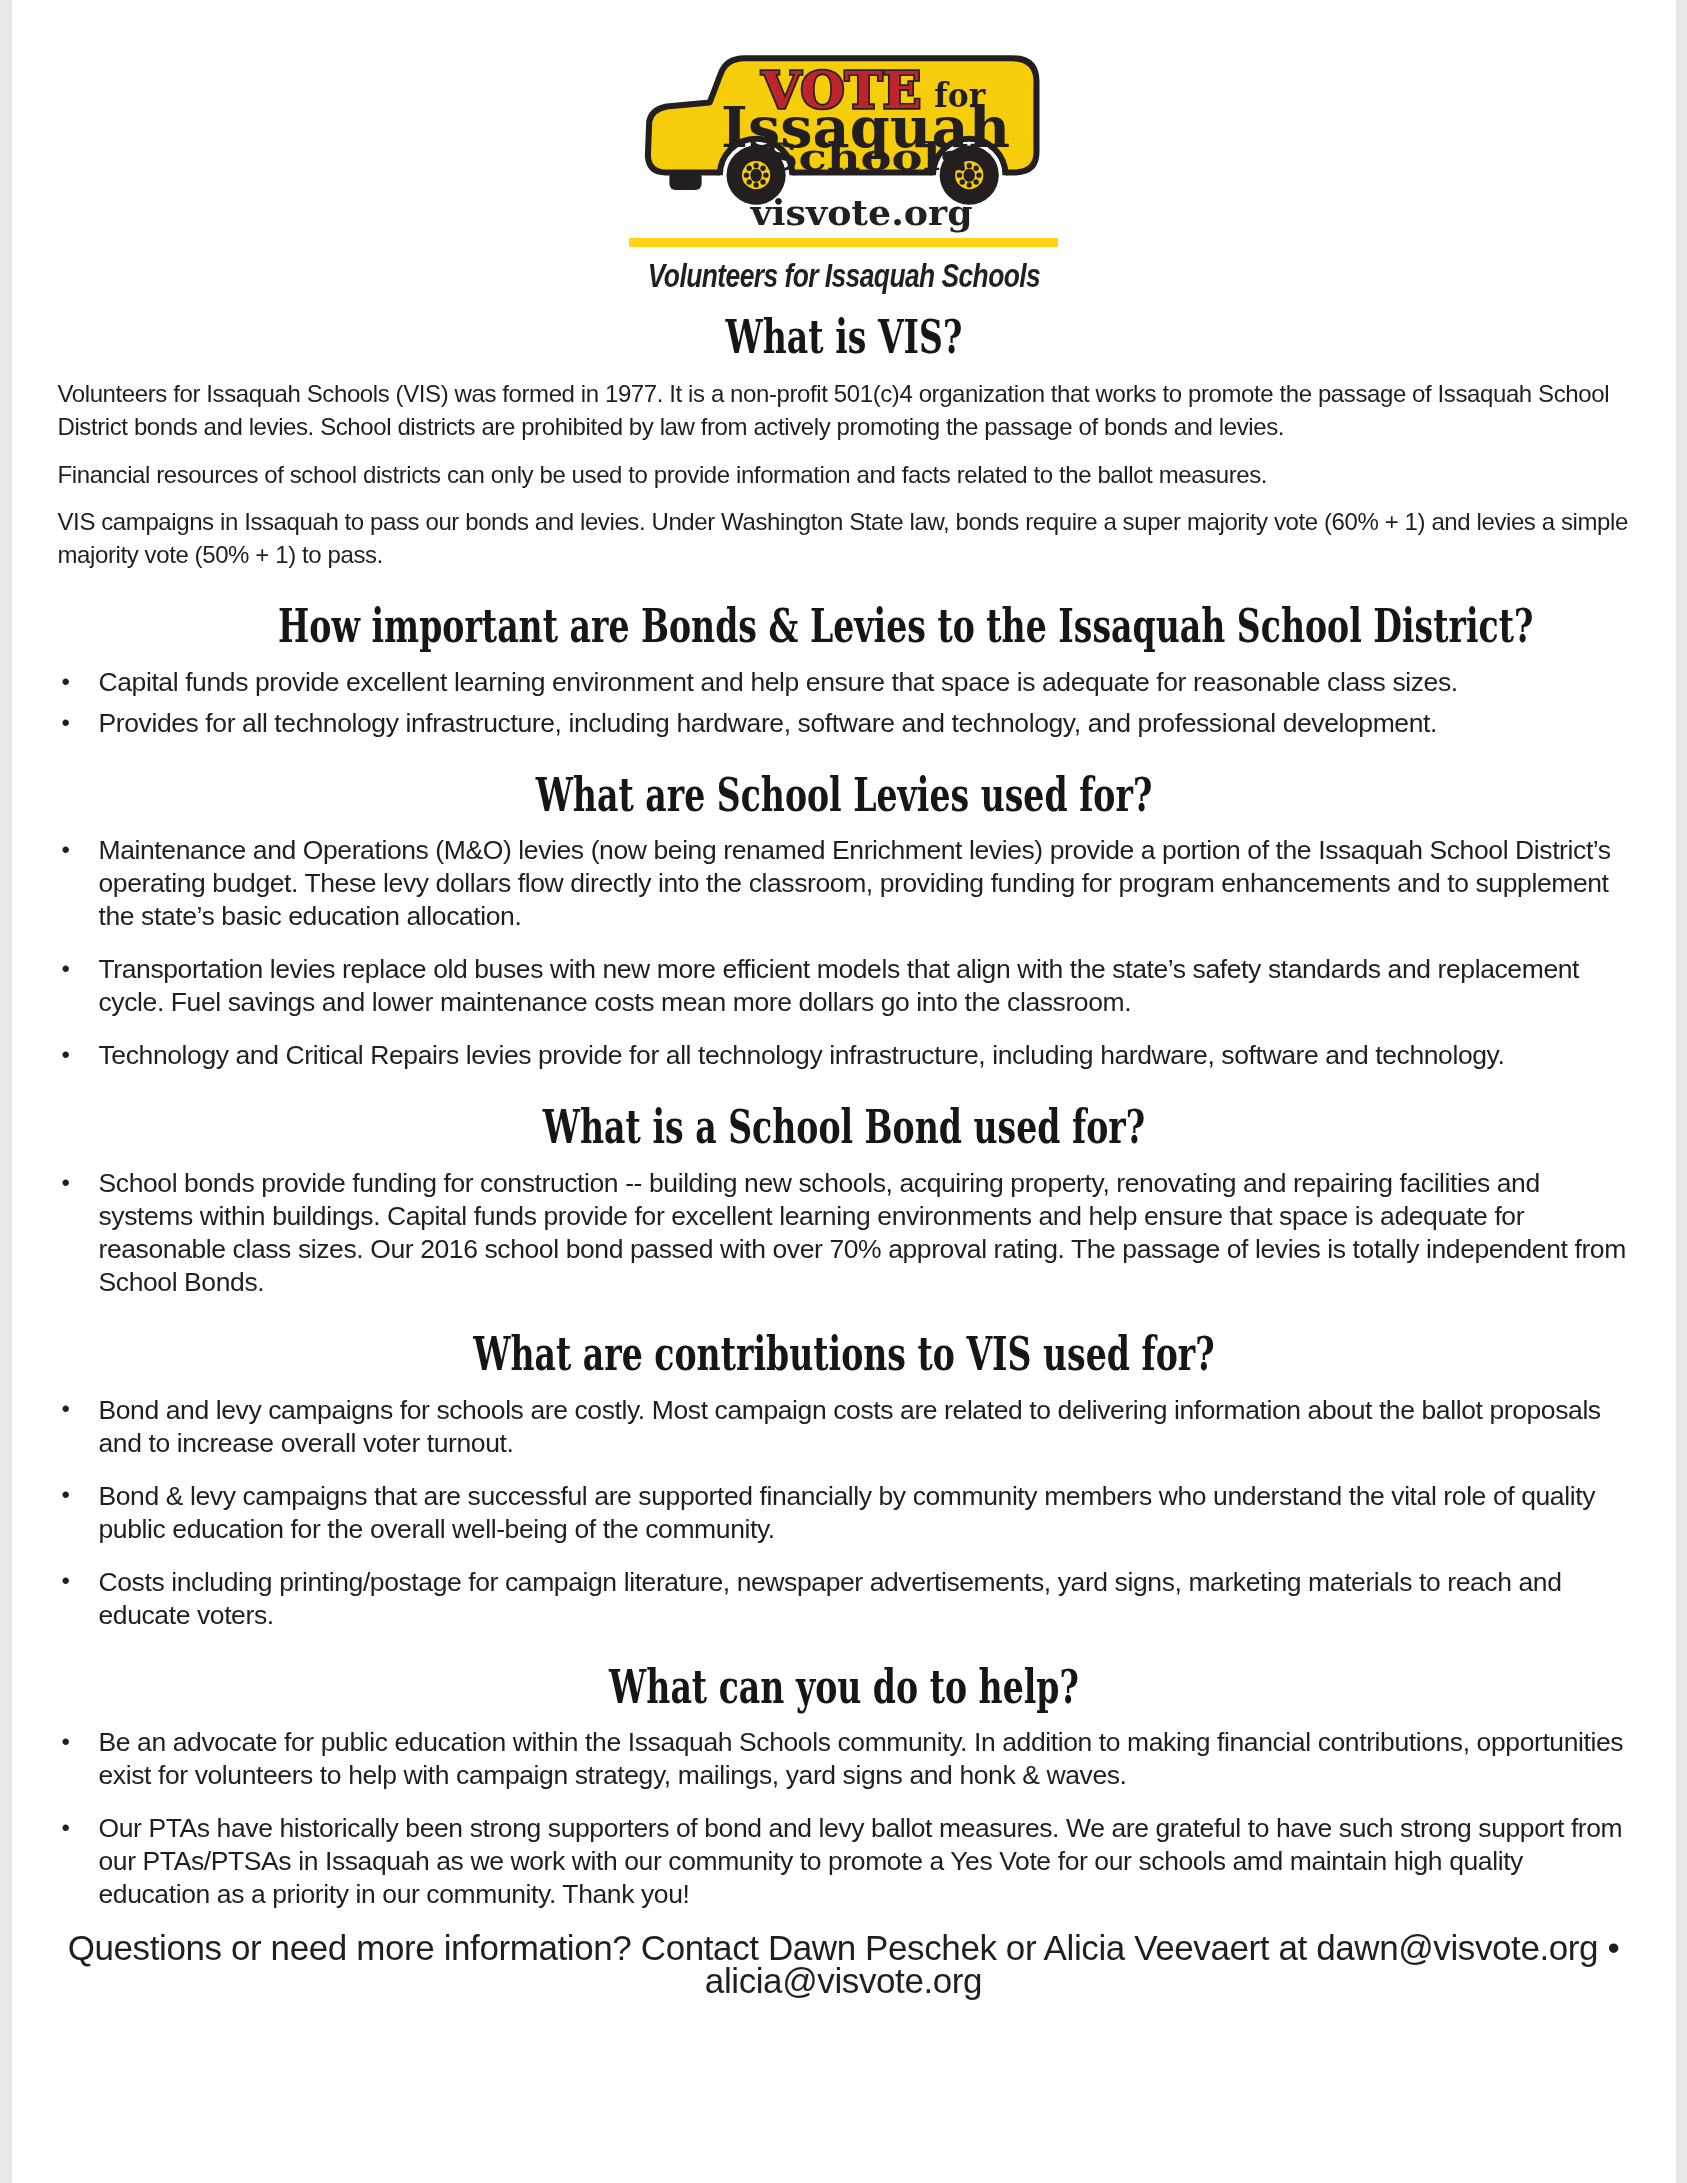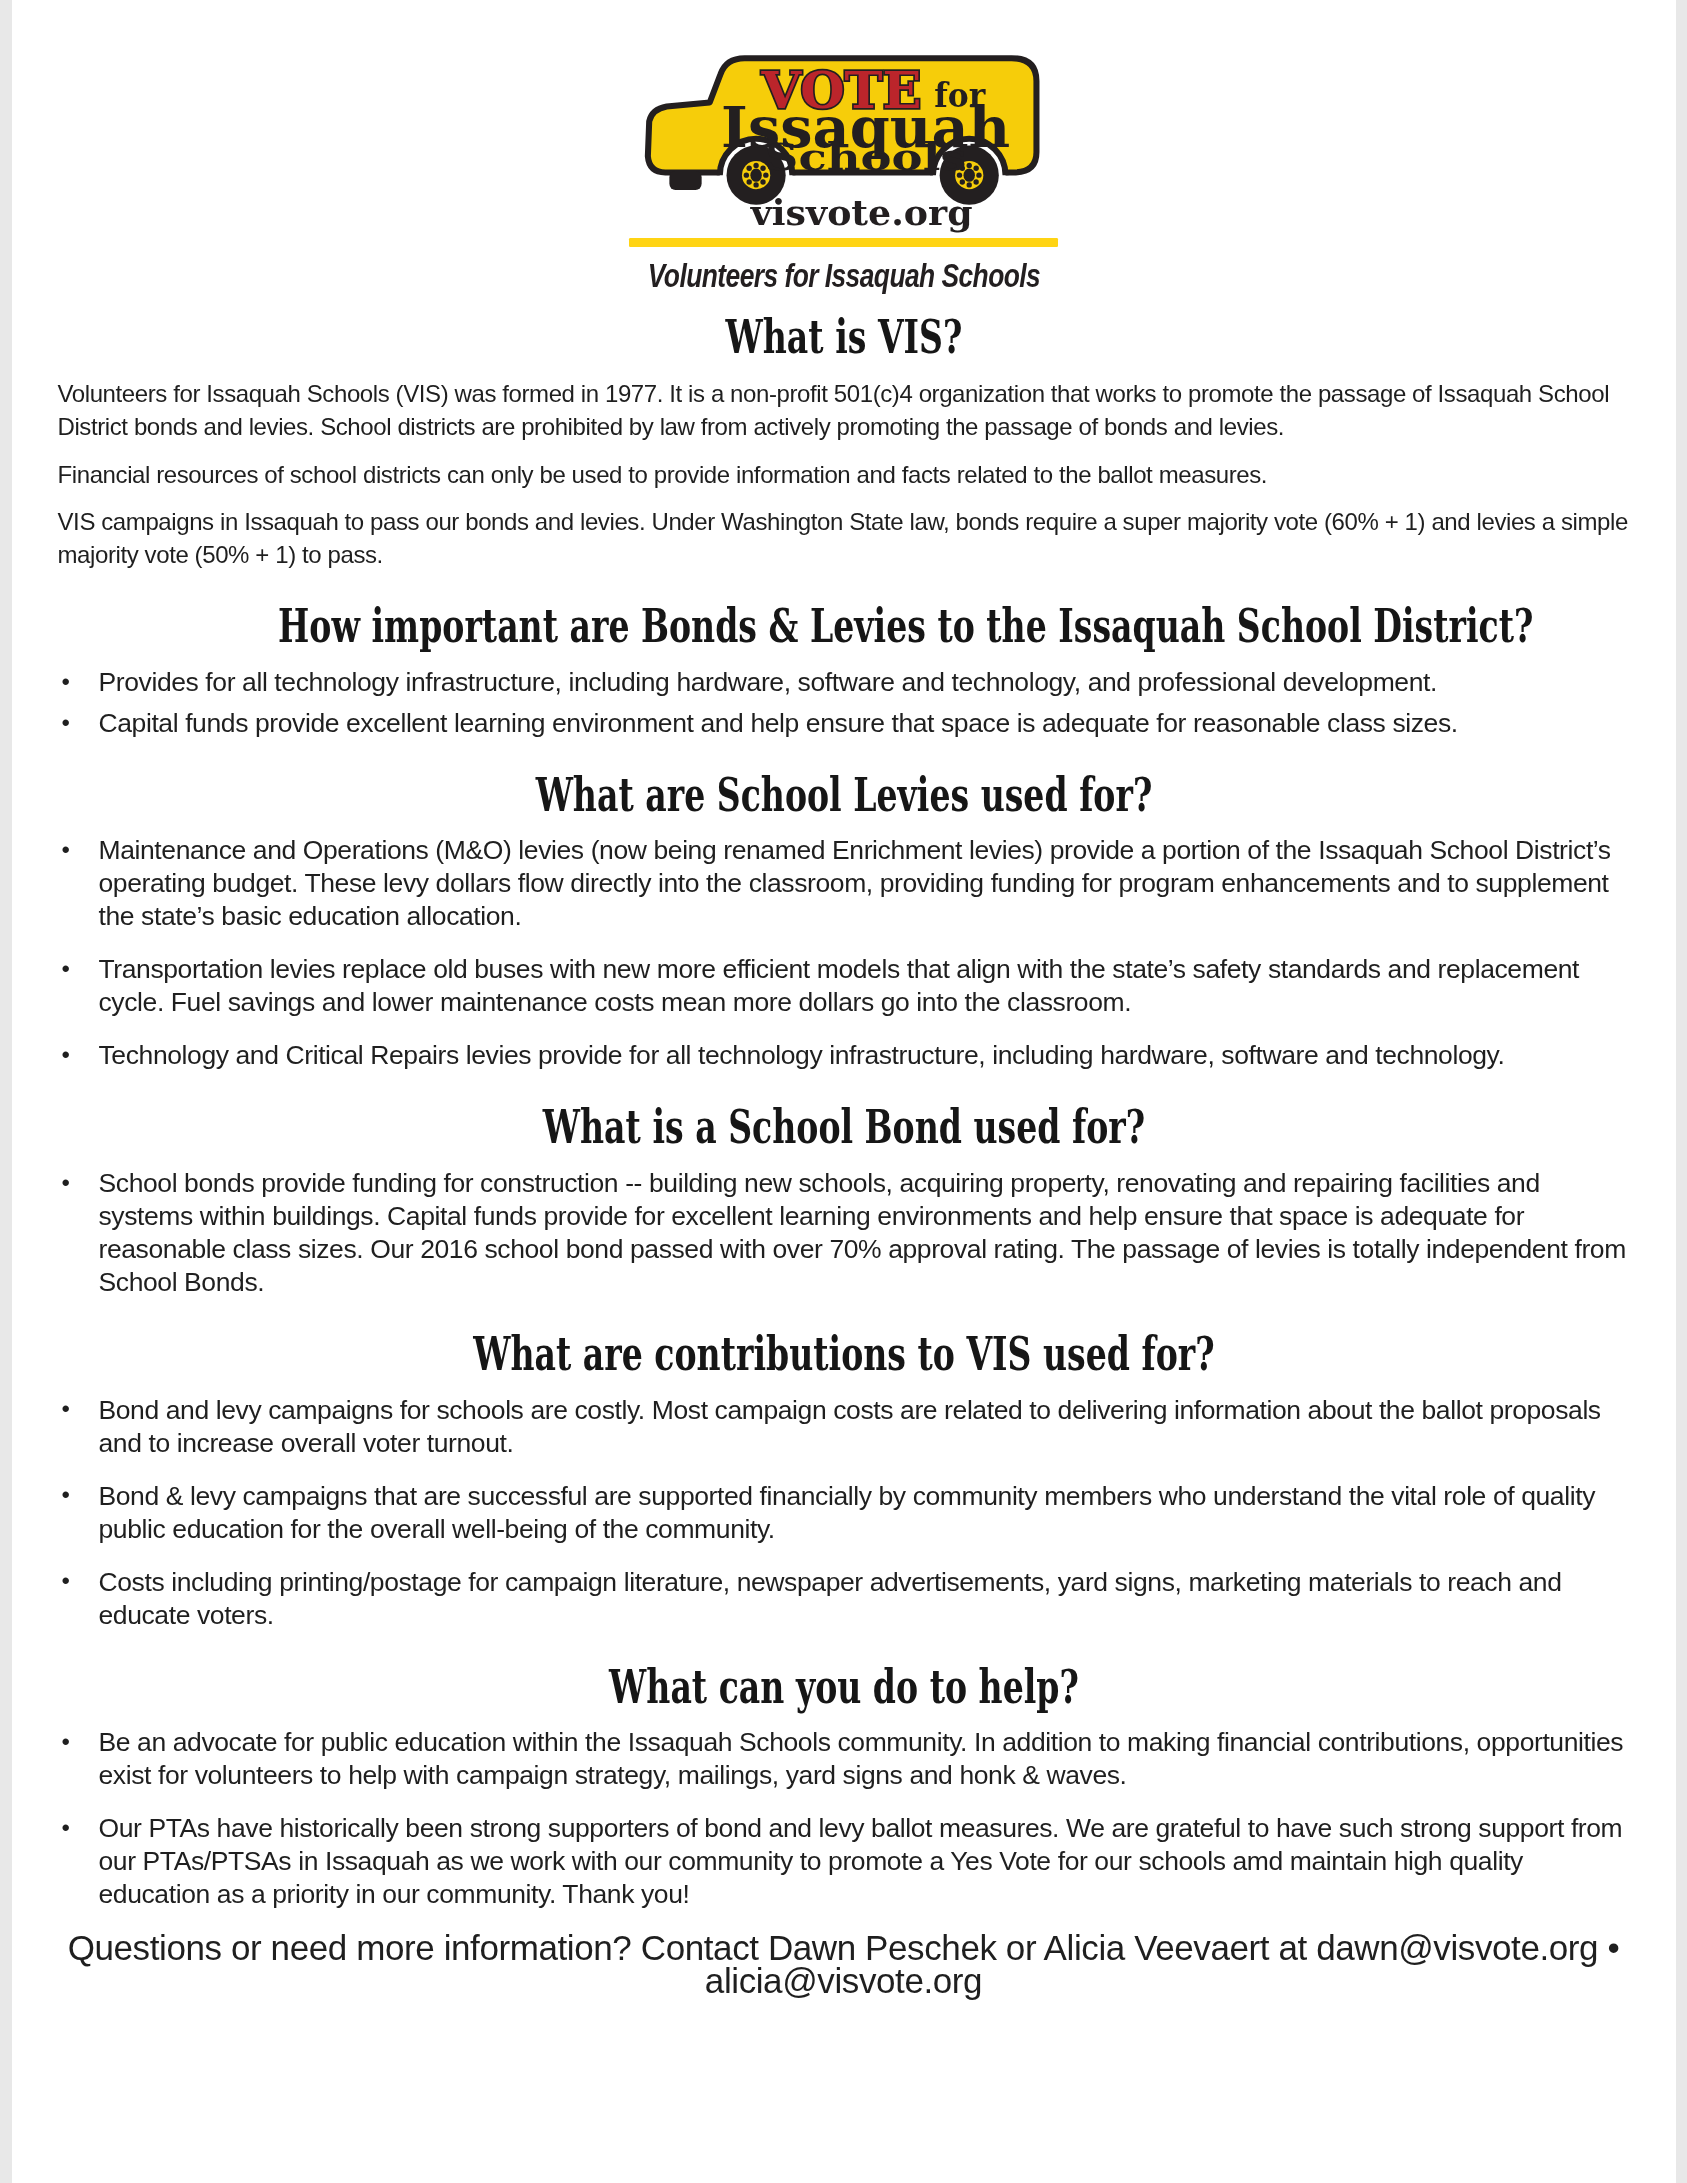--- a/index.html
+++ b/index.html
@@ -134,22 +134,22 @@
     <section>
       <h1 class="heading first">What is VIS?</h1>
       <p class="para">Volunteers for Issaquah Schools (VIS) was formed in 1977. It is a non-profit 501(c)4 organization that works to promote the passage of Issaquah School District bonds and levies. School districts are prohibited by law from actively promoting the passage of bonds and levies.</p>
       <p class="para">Financial resources of school districts can only be used to provide information and facts related to the ballot measures.</p>
       <p class="para">VIS campaigns in Issaquah to pass our bonds and levies. Under Washington State law, bonds require a super majority vote (60% + 1) and levies a simple majority vote (50% + 1) to pass.</p>
     </section>
 
     <section>
       <h1 class="heading">How important are Bonds &amp; Levies to the Issaquah School District?</h1>
       <ul class="bullets tight">
+        <li>Capital funds provide excellent learning environment and help ensure that space is adequate for reasonable class sizes.</li>
         <li>Provides for all technology infrastructure, including hardware, software and technology, and professional development.</li>
-        <li>Capital funds provide excellent learning environment and help ensure that space is adequate for reasonable class sizes.</li>
       </ul>
     </section>
 
     <section>
       <h1 class="heading">What are School Levies used for?</h1>
       <ul class="bullets">
         <li>Maintenance and Operations (M&amp;O) levies (now being renamed Enrichment levies) provide a portion of the Issaquah School District’s operating budget. These levy dollars flow directly into the classroom, providing funding for program enhancements and to supplement the state’s basic education allocation.</li>
         <li>Transportation levies replace old buses with new more efficient models that align with the state’s safety standards and replacement cycle. Fuel savings and lower maintenance costs mean more dollars go into the classroom.</li>
         <li>Technology and Critical Repairs levies provide for all technology infrastructure, including hardware, software and technology.</li>
       </ul>

